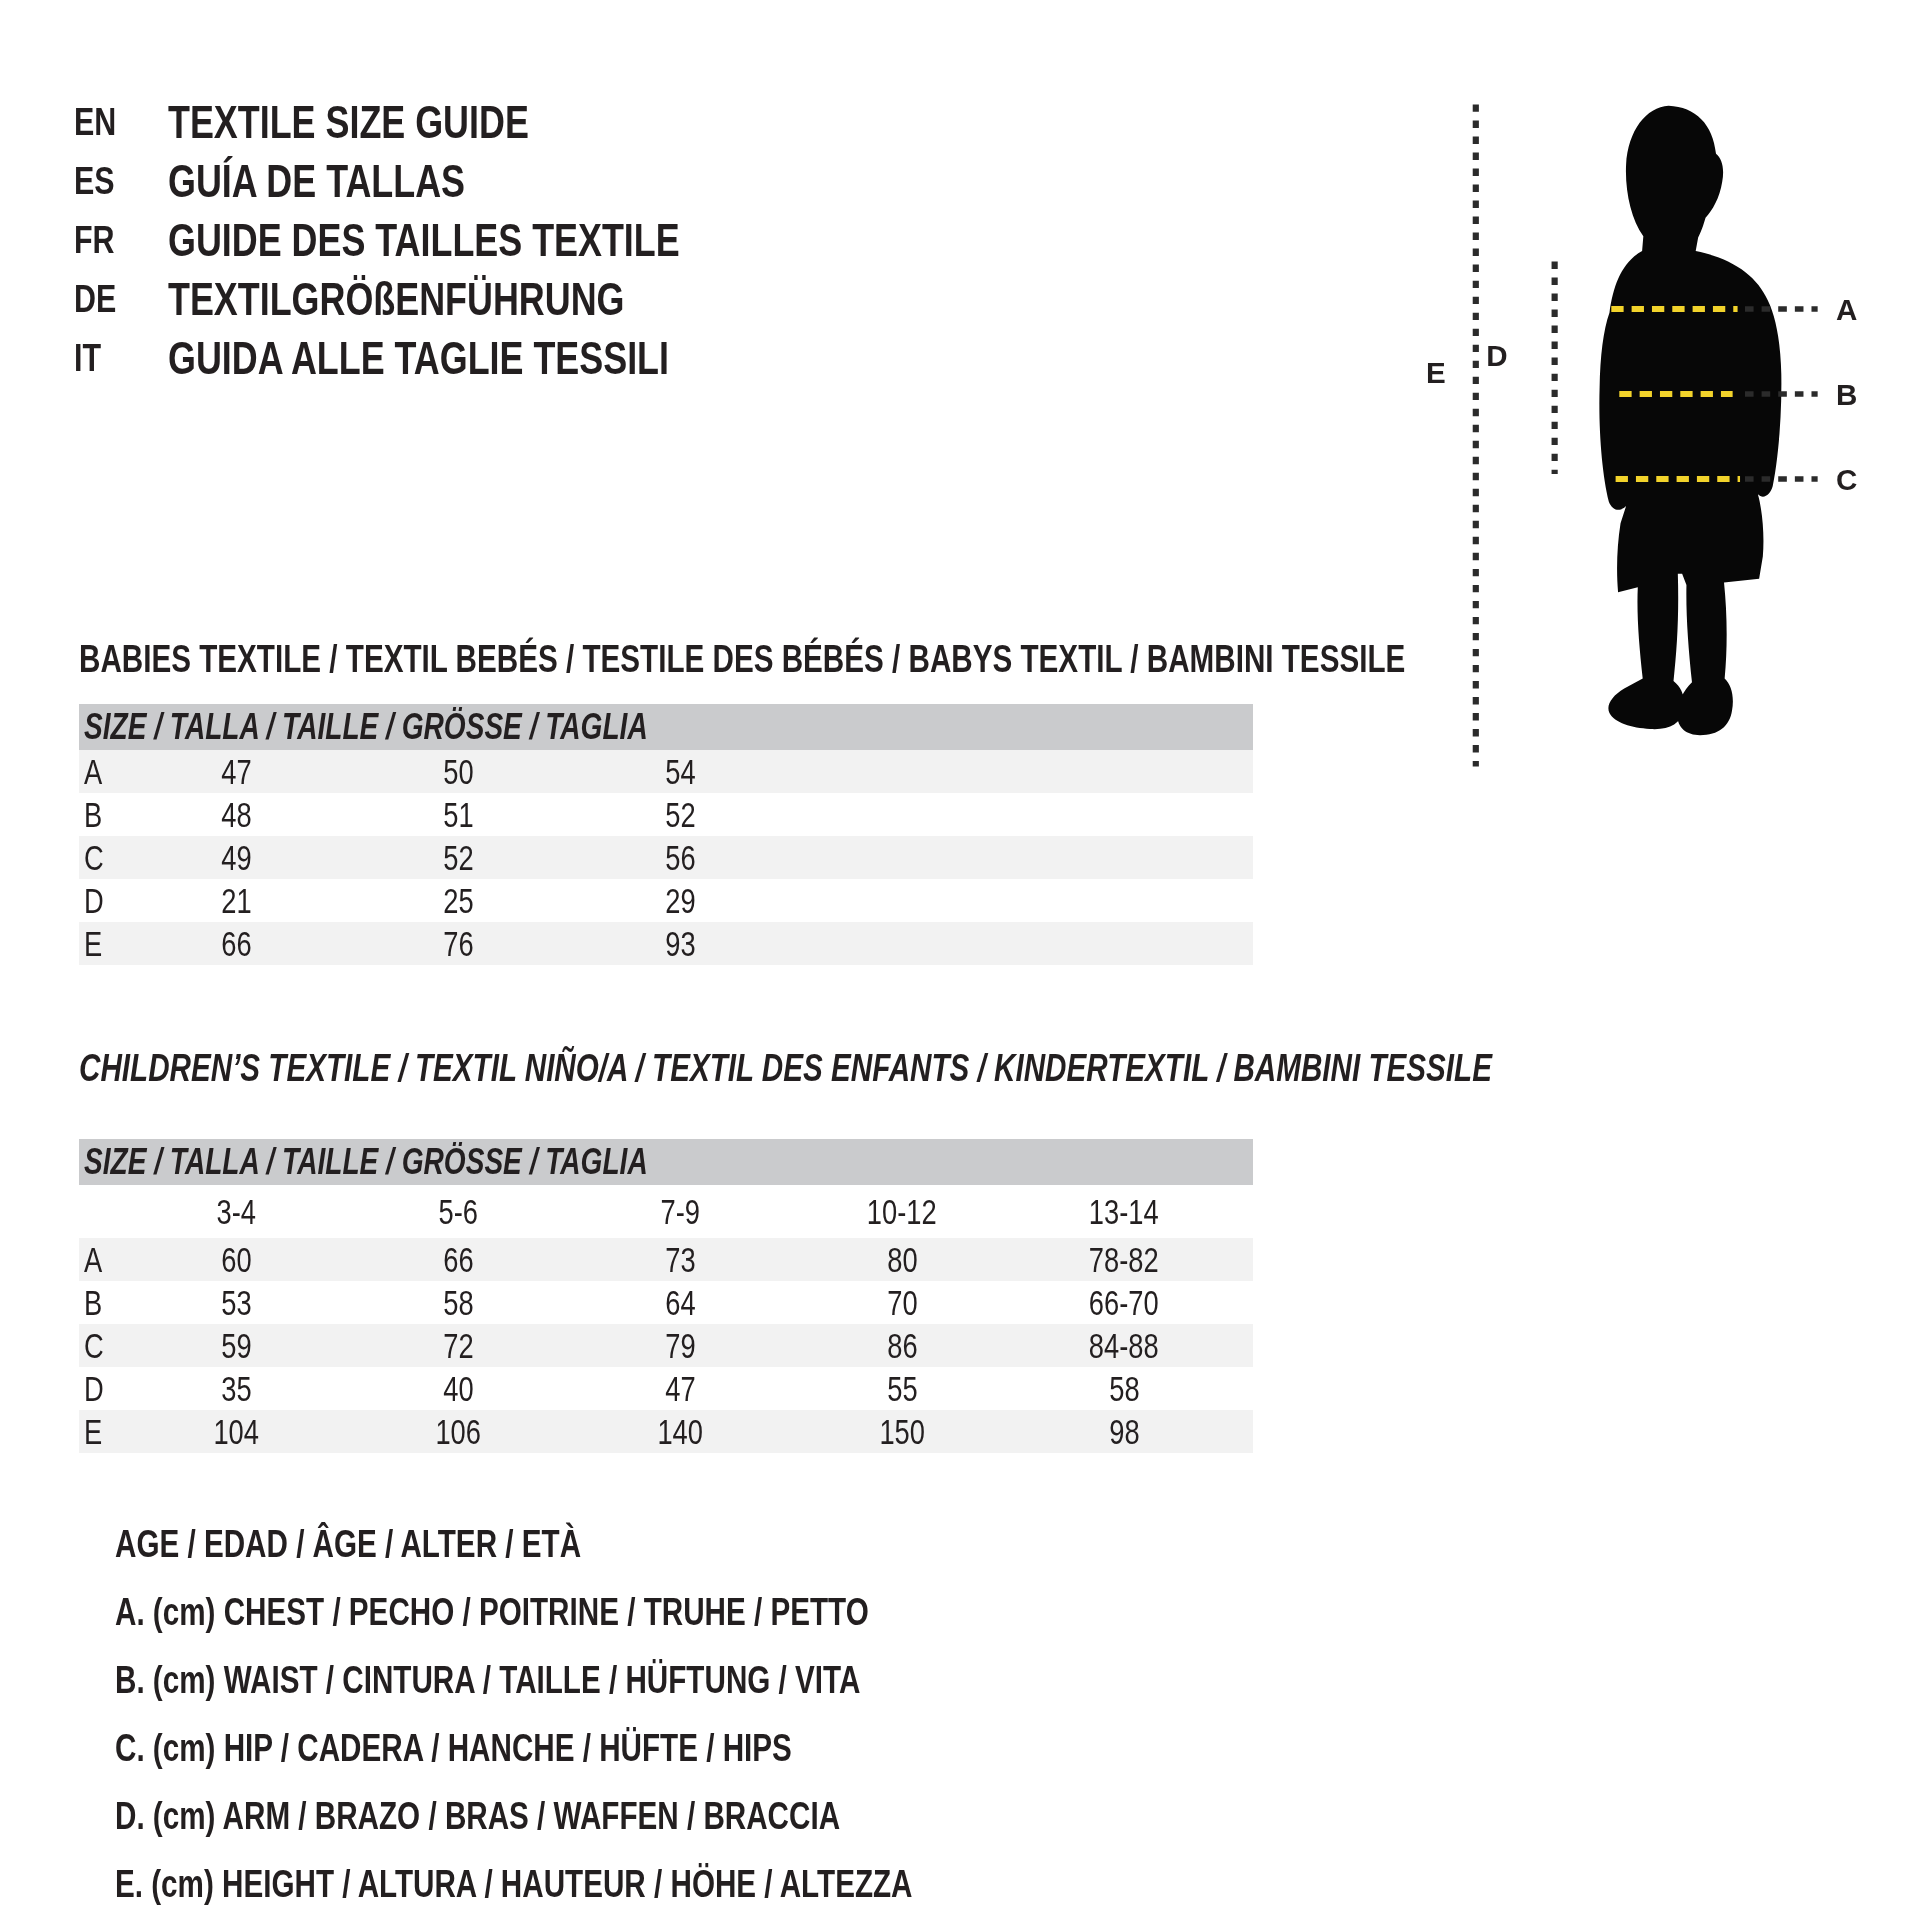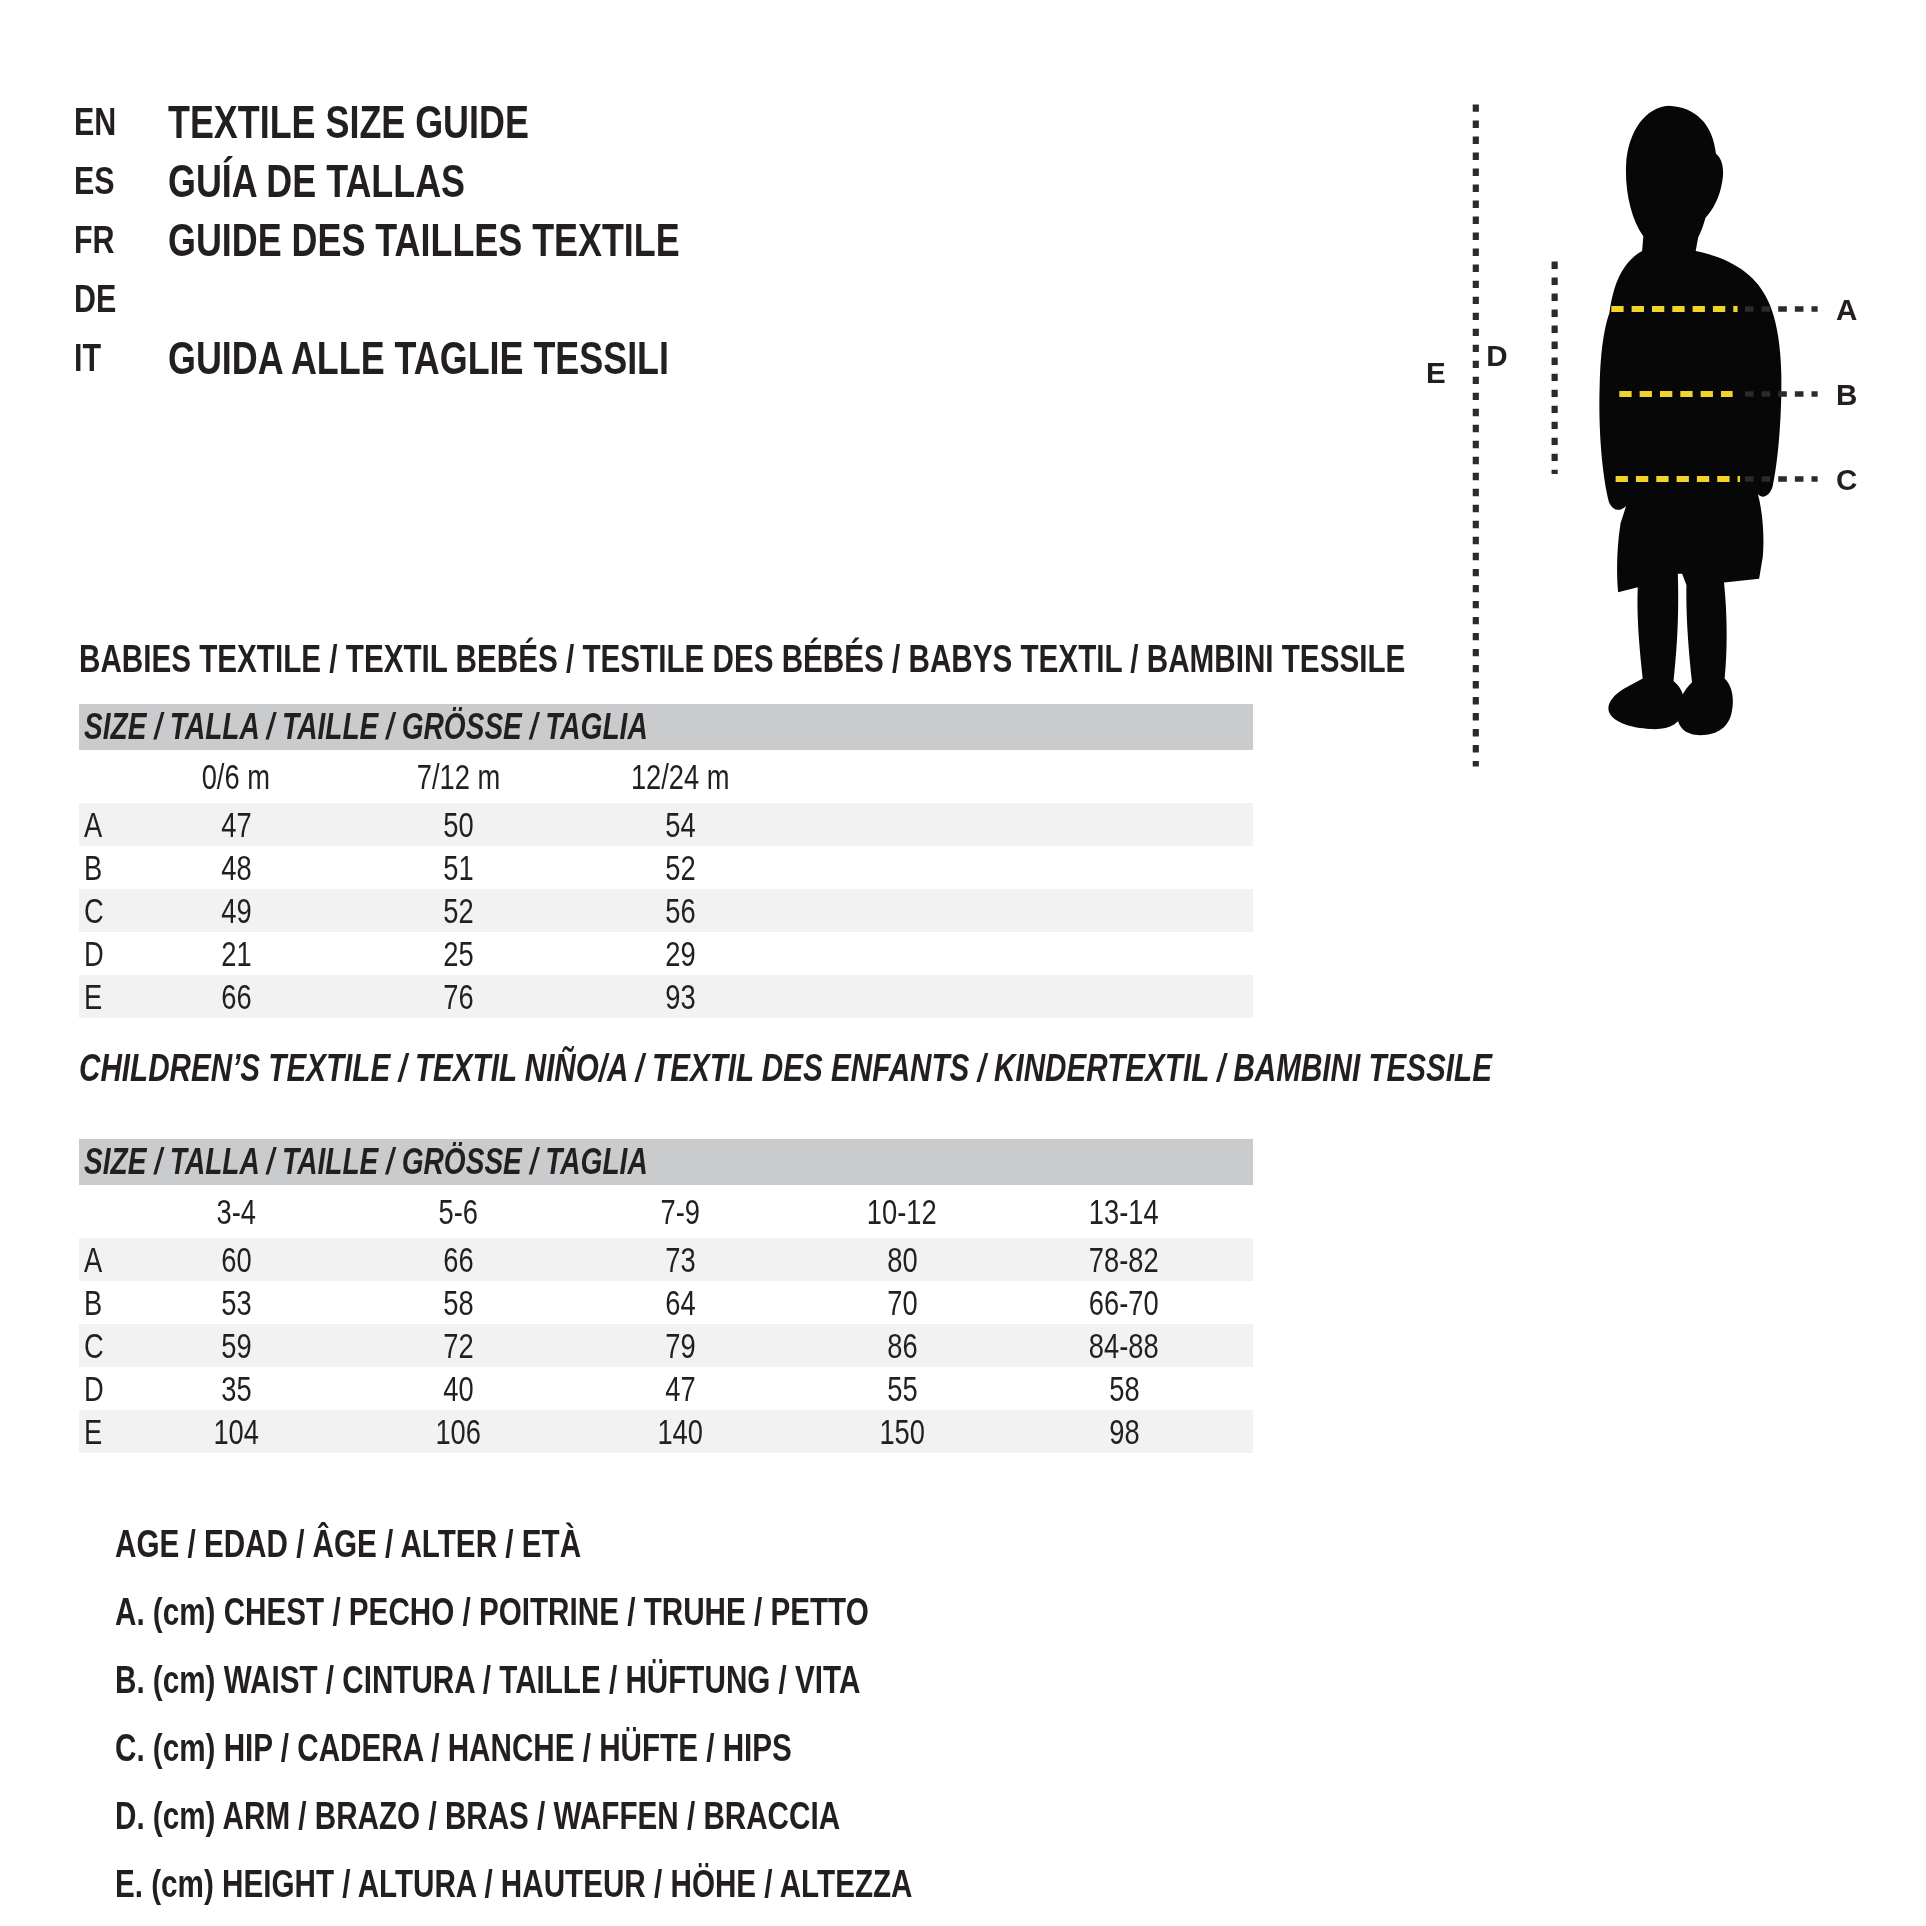--- a/index.html
+++ b/index.html
@@ -69,20 +69,21 @@
     <div class="lang-row">
       <div class="lang-code"><span class="cond">ES</span></div>
       <div class="lang-title"><span class="cond">GUÍA DE TALLAS</span></div>
     </div>
     <div class="lang-row">
       <div class="lang-code"><span class="cond">FR</span></div>
       <div class="lang-title"><span class="cond">GUIDE DES TAILLES TEXTILE</span></div>
     </div>
     <div class="lang-row">
       <div class="lang-code"><span class="cond">DE</span></div>
+      <div class="lang-title"><span class="cond">TEXTILGRÖßENFÜHRUNG</span></div>
     </div>
     <div class="lang-row">
       <div class="lang-code"><span class="cond">IT</span></div>
       <div class="lang-title"><span class="cond">GUIDA ALLE TAGLIE TESSILI</span></div>
     </div>
   </div>
 
   <div class="figure-wrap">
     <svg viewBox="0 0 780 1130" xmlns="http://www.w3.org/2000/svg">
 
@@ -148,26 +149,20 @@
     </svg>
   </div>
 
   <div class="sec-title babies">
       <span class="cond">BABIES TEXTILE / TEXTIL BEBÉS / TESTILE DES BÉBÉS / BABYS TEXTIL / BAMBINI TESSILE</span>
     </div>
   <div class="size-table babies">
     <div class="size-bar">
         <span class="cond">SIZE / TALLA / TAILLE / GRÖSSE / TAGLIA</span>
       </div>
-    <div class="col-head">
-      <div class="rlabel"></div>
-      <div class="cell"><span class="condc">0/6 m</span></div>
-      <div class="cell"><span class="condc">7/12 m</span></div>
-      <div class="cell"><span class="condc">12/24 m</span></div>
-    </div>
     <div class="t-row striped">
       <div class="rlabel"><span class="cond">A</span></div>
       <div class="cell"><span class="condc">47</span></div>
       <div class="cell"><span class="condc">50</span></div>
       <div class="cell"><span class="condc">54</span></div>
     </div>
     <div class="t-row">
       <div class="rlabel"><span class="cond">B</span></div>
       <div class="cell"><span class="condc">48</span></div>
       <div class="cell"><span class="condc">51</span></div>

